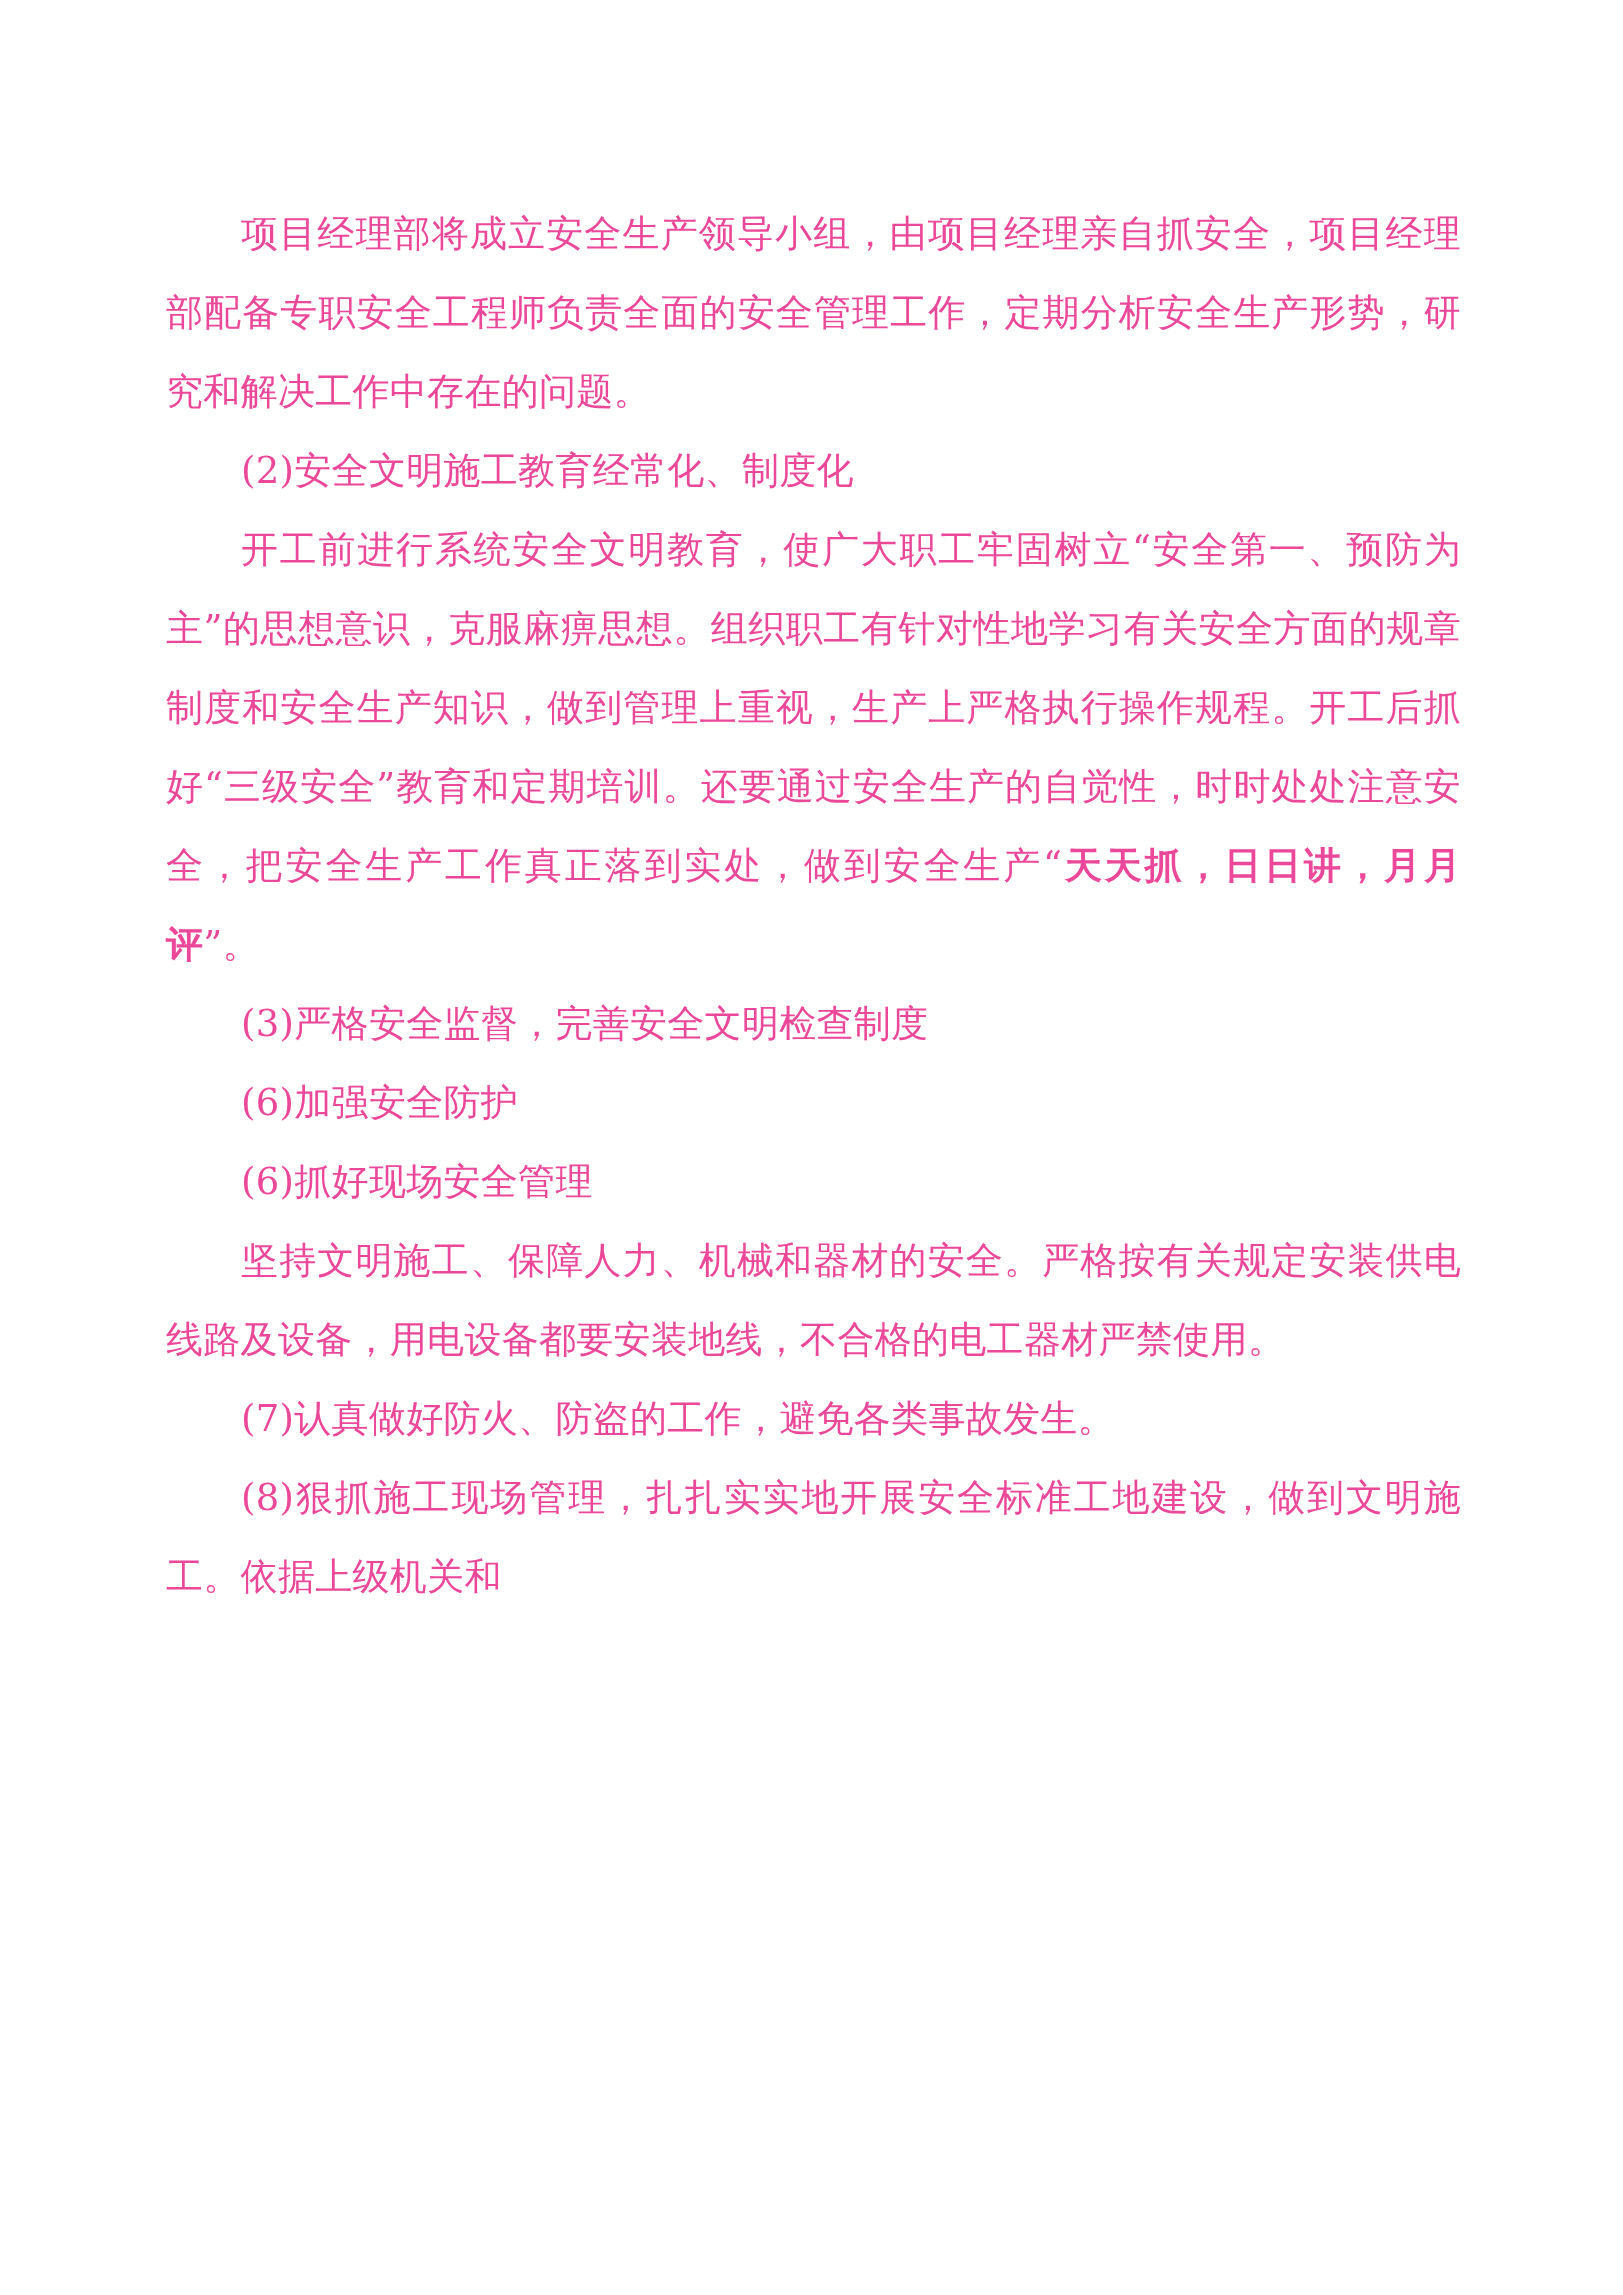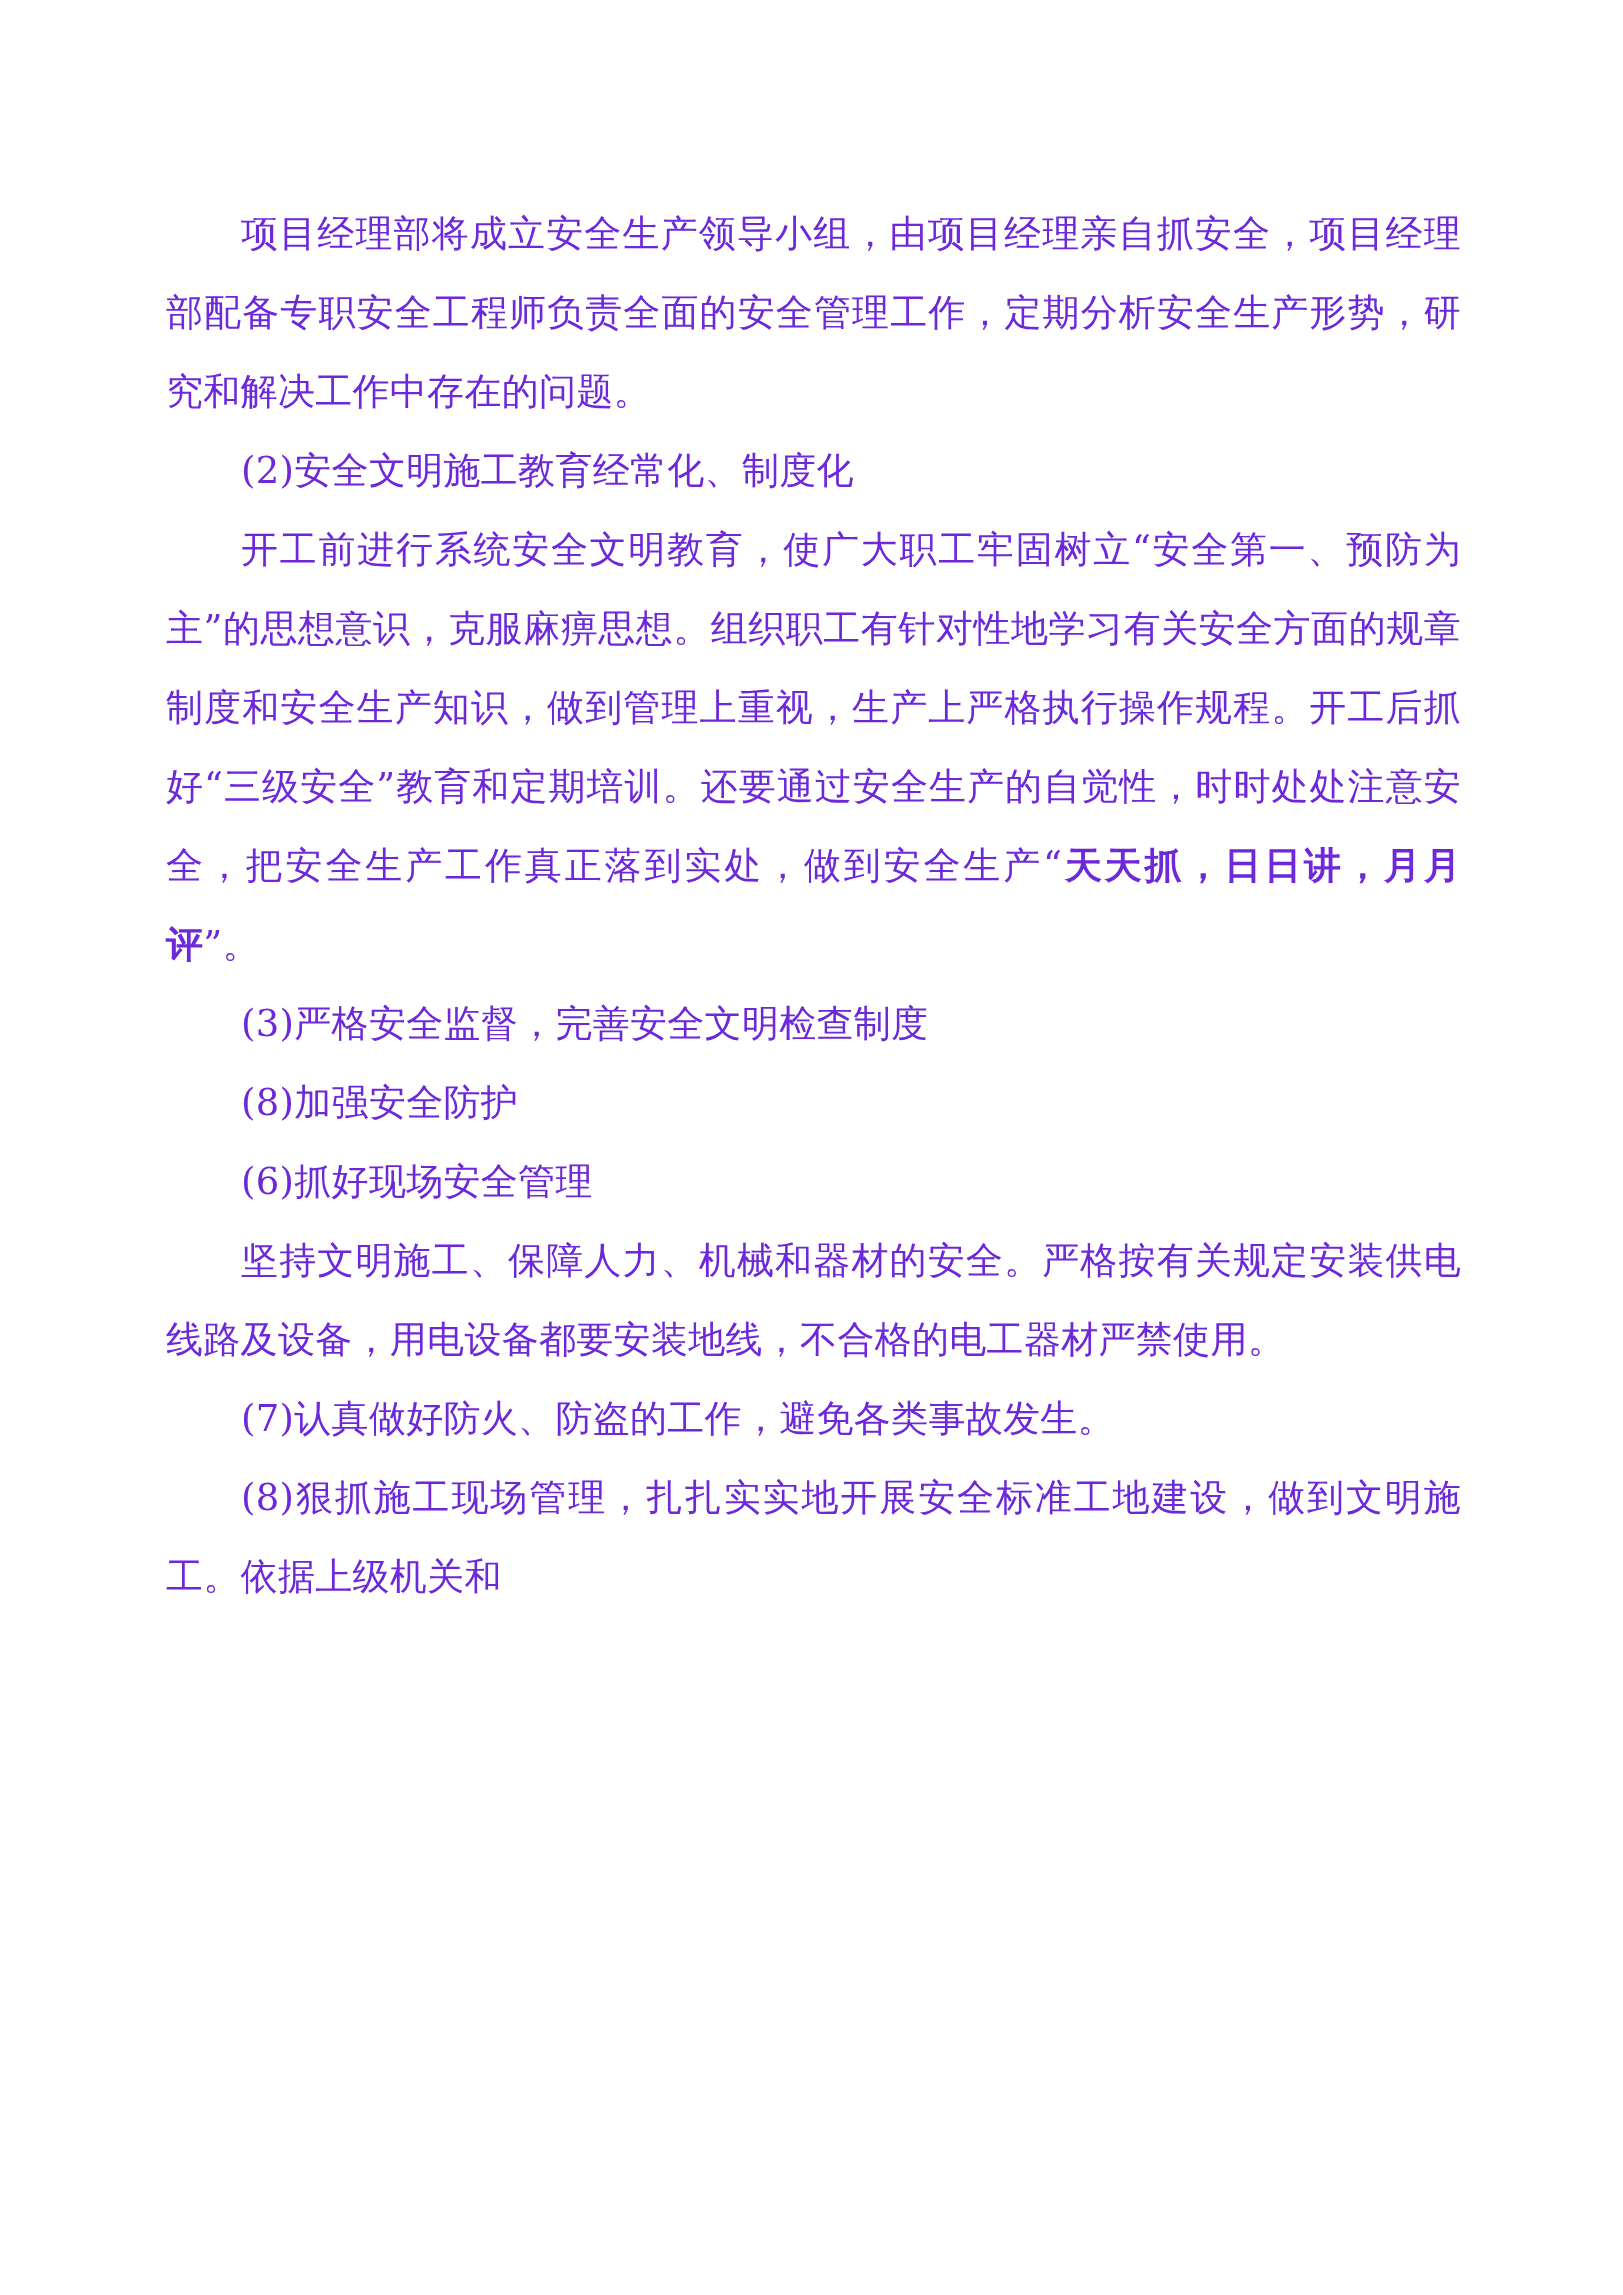--- a/index.html
+++ b/index.html
@@ -18,21 +18,21 @@
   .content {
     position: absolute;
     left: 166px;
     top: 194px;
     width: 1295px;
   }
   .para {
     font-family: "DejaVu Serif", "Liberation Serif", serif;
     font-size: 37px;
     line-height: 79px;
-    color: #6d28d9;
+    color: #ec4899;
     text-align: justify;
     text-justify: inter-character;
     text-align-last: left;
     margin: 0;
     letter-spacing: 0.3px;
   }
   .indent {
     text-indent: 75px;
   }
   .bold {
@@ -42,20 +42,20 @@
 </head>
 <body>
 
 <div class="page">
   <div class="content" id="body-root">
 
   <p class="para indent"><span>项目经理部将成立安全生产领导小组，由项目经理亲自抓安全，项目经理部配备专职安全工程师负责全面的安全管理工作，定期分析安全生产形势，研究和解决工作中存在的问题。</span></p>
       <p class="para indent"><span>(2)安全文明施工教育经常化、制度化</span></p>
       <p class="para indent"><span>开工前进行系统安全文明教育，使广大职工牢固树立“安全第一、预防为主”的思想意识，克服麻痹思想。组织职工有针对性地学习有关安全方面的规章制度和安全生产知识，做到管理上重视，生产上严格执行操作规程。开工后抓好“三级安全”教育和定期培训。还要通过安全生产的自觉性，时时处处注意安全，把安全生产工作真正落到实处，做到安全生产“</span><span class="bold">天天抓，日日讲，月月评</span><span>”。</span></p>
       <p class="para indent"><span>(3)严格安全监督，完善安全文明检查制度</span></p>
-      <p class="para indent"><span>(8)加强安全防护</span></p>
+      <p class="para indent"><span>(6)加强安全防护</span></p>
       <p class="para indent"><span>(6)抓好现场安全管理</span></p>
       <p class="para indent"><span>坚持文明施工、保障人力、机械和器材的安全。严格按有关规定安装供电线路及设备，用电设备都要安装地线，不合格的电工器材严禁使用。</span></p>
       <p class="para indent"><span>(7)认真做好防火、防盗的工作，避免各类事故发生。</span></p>
       <p class="para indent"><span>(8)狠抓施工现场管理，扎扎实实地开展安全标准工地建设，做到文明施工。依据上级机关和</span></p>
     </div>
 </div>
 
 
 </body></html>

